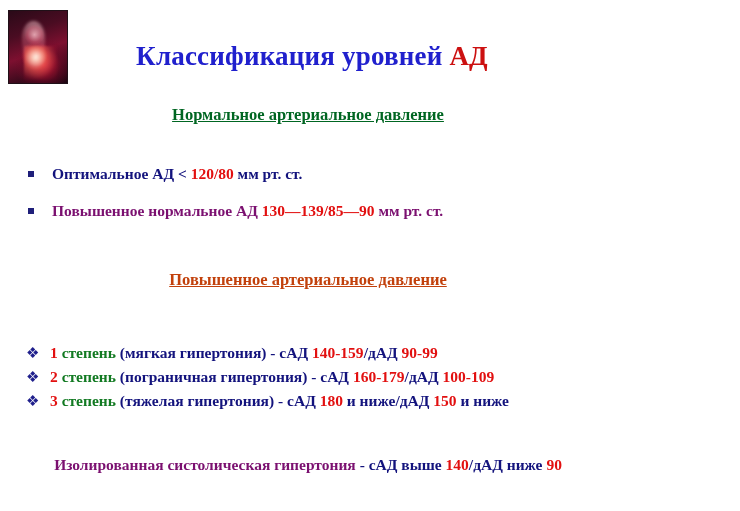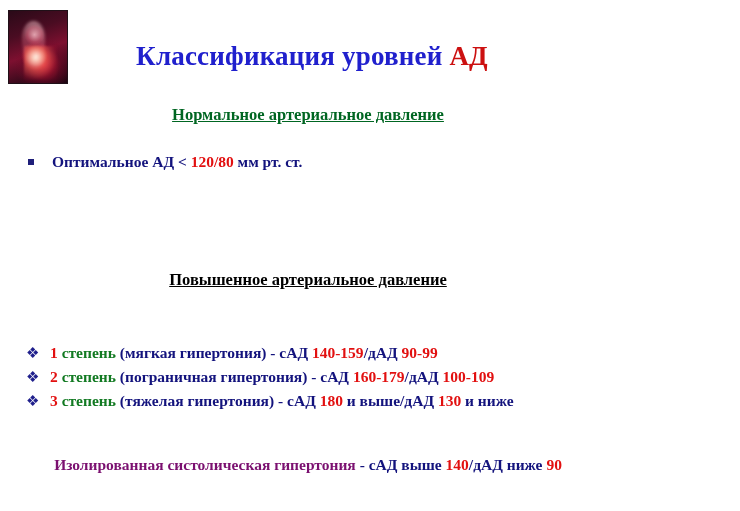--- a/index.html
+++ b/index.html
@@ -69,36 +69,37 @@
   .section-head {
     position: absolute;
     width: 616px;
     text-align: center;
     font-size: 16.5px;
     font-weight: bold;
     text-decoration: underline;
     line-height: 1;
   }
   .head-green { top: 107px; color: #006622; }
-  .head-red   { top: 272px; color: #000000; }
+  .head-red   { top: 272px; color: #c2410c; }
 
   
   .list-sq {
     position: absolute;
     left: 26px;
     top: 149px;
     width: 700px;
   }
   .li-sq {
     position: relative;
     padding-left: 26px;
     font-size: 15.5px;
     font-weight: bold;
     line-height: 25px;
     white-space: nowrap;
+    margin-top: 12px;
   }
   .li-sq .bullet-sq {
     position: absolute;
     left: 2px;
     top: 10px;
     width: 6px;
     height: 6px;
     background: #1f1f7a;
   }
 
@@ -161,39 +162,43 @@
 <div class="section-head head-green">Нормальное артериальное давление</div>
 
 <div class="list-sq">
 
   <div class="li-sq">
     <span class="bullet-sq"></span>
     <span class="c-navy">Оптимальное АД &lt;</span><span>&nbsp;</span><span class="c-red">120/80</span><span>&nbsp;</span><span class="c-navy">мм рт. ст.</span>
   </div>
 
 
+  <div class="li-sq">
+    <span class="bullet-sq"></span>
+    <span class="c-purple">Повышенное нормальное АД</span><span>&nbsp;</span><span class="c-red">130—139/85—90</span><span>&nbsp;</span><span class="c-purple">мм рт. ст.</span>
+  </div>
 
 </div>
 
 <div class="section-head head-red">Повышенное артериальное давление</div>
 
 <div class="list-dia">
 
   <div class="li-dia">
     <span class="bullet-dia">❖</span>
     <span class="c-red">1</span><span>&nbsp;</span><span class="c-green">степень</span><span>&nbsp;</span><span class="c-navy">(мягкая гипертония) - сАД</span><span>&nbsp;</span><span class="c-red">140-159</span><span class="c-navy">/дАД</span><span>&nbsp;</span><span class="c-red">90-99</span>
   </div>
 
   <div class="li-dia">
     <span class="bullet-dia">❖</span>
     <span class="c-red">2</span><span>&nbsp;</span><span class="c-green">степень</span><span>&nbsp;</span><span class="c-navy">(пограничная гипертония) - сАД</span><span>&nbsp;</span><span class="c-red">160-179</span><span class="c-navy">/дАД</span><span>&nbsp;</span><span class="c-red">100-109</span>
   </div>
 
   <div class="li-dia">
     <span class="bullet-dia">❖</span>
-    <span class="c-red">3</span><span>&nbsp;</span><span class="c-green">степень</span><span>&nbsp;</span><span class="c-navy">(тяжелая гипертония) - сАД</span><span>&nbsp;</span><span class="c-red">180</span><span>&nbsp;</span><span class="c-navy">и выше/дАД</span><span>&nbsp;</span><span class="c-red">130</span><span>&nbsp;</span><span class="c-navy">и ниже</span>
+    <span class="c-red">3</span><span>&nbsp;</span><span class="c-green">степень</span><span>&nbsp;</span><span class="c-navy">(тяжелая гипертония) - сАД</span><span>&nbsp;</span><span class="c-red">180</span><span>&nbsp;</span><span class="c-navy">и ниже/дАД</span><span>&nbsp;</span><span class="c-red">150</span><span>&nbsp;</span><span class="c-navy">и ниже</span>
   </div>
 
 </div>
 
 <div class="bottom-line">
   <span class="c-purple">Изолированная систолическая гипертония</span><span>&nbsp;</span><span class="c-navy">- сАД выше</span><span>&nbsp;</span><span class="c-red">140</span><span class="c-navy">/дАД ниже</span><span>&nbsp;</span><span class="c-red">90</span>
 </div>
 
 </body></html>

